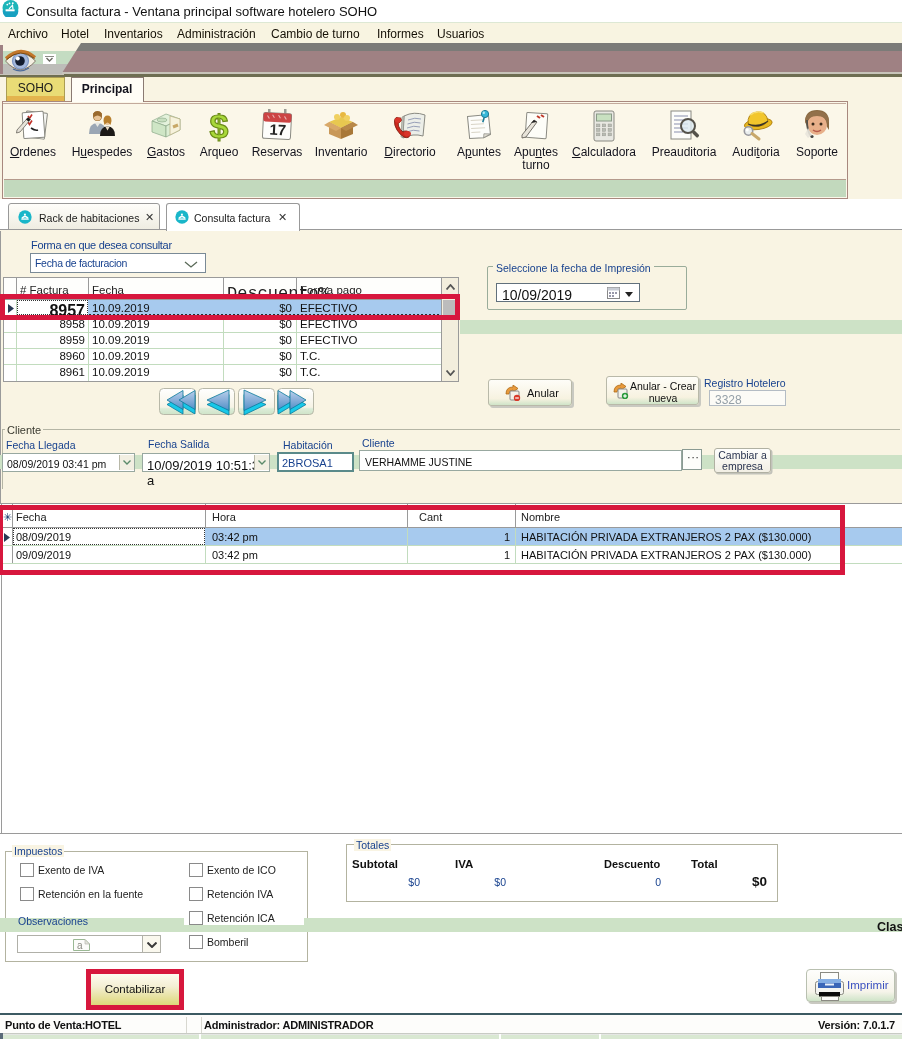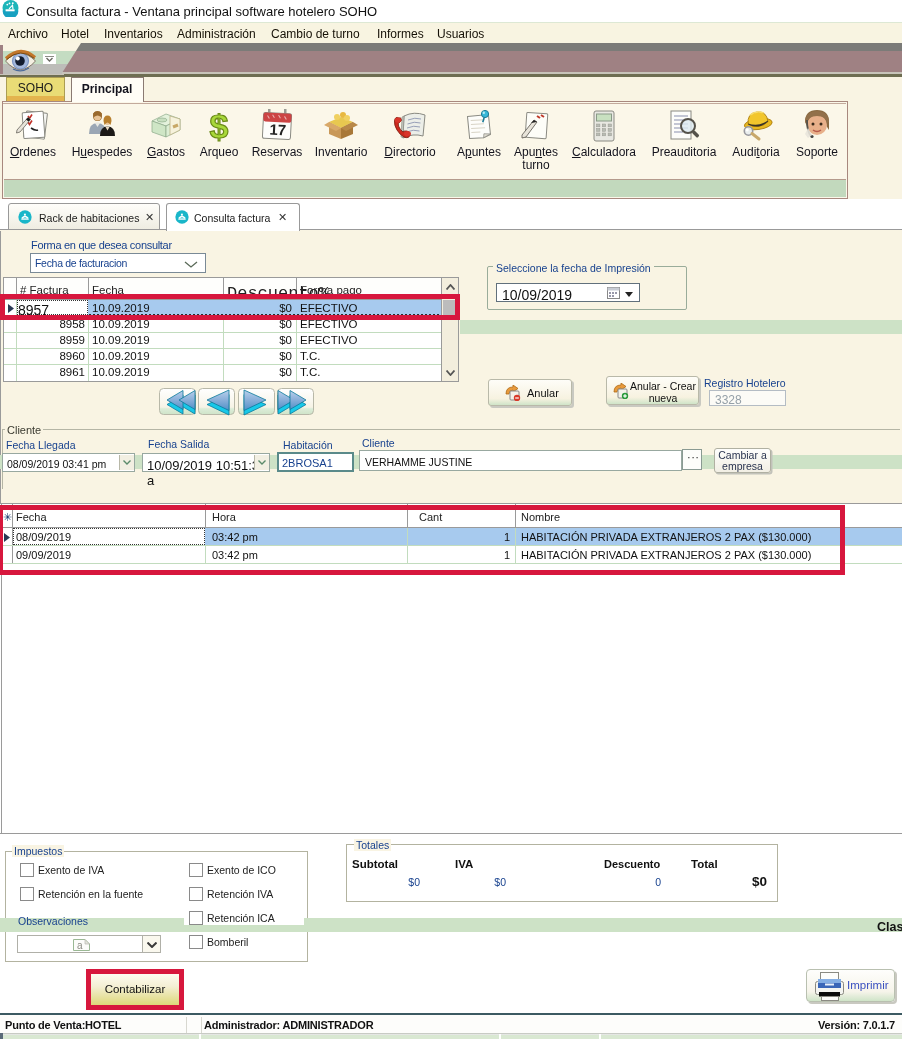--- a/index.html
+++ b/index.html
@@ -300,21 +300,21 @@
     <div class="abs" style="left:13px;top:0;width:71px;height:15px;background:#fff;border:1px dotted #333;box-sizing:border-box;"></div>
     <svg class="abs" style="left:4px;top:4px;" width="6" height="9" viewBox="0 0 6 9">
         <path d="M0 0 L6 4.5 L0 9z" fill="#2a3a55"></path>
       </svg>
 
     <div class="abs" style="left:0;top:16px;width:437px;height:1px;background:#c2dcbe;"></div>
     <div class="abs" style="left:0;top:32px;width:437px;height:1px;background:#c2dcbe;"></div>
     <div class="abs" style="left:0;top:48px;width:437px;height:1px;background:#c2dcbe;"></div>
     <div class="abs" style="left:0;top:64px;width:437px;height:1px;background:#c2dcbe;"></div>
 
-    <div class="abs" style="left:14px;top:2px;width:67px;text-align:left;font-size:14px;color:#111;">8957</div>
+    <div class="abs" style="left:14px;top:2px;width:67px;text-align:right;font-size:16px;color:#111;font-weight:bold;">8957</div>
     <div class="abs" style="left:88px;top:2px;font-size:11.5px;color:#111;">10.09.2019</div>
     <div class="abs" style="left:224px;top:2px;width:64px;text-align:right;font-size:11.5px;color:#111;">$0</div>
     <div class="abs" style="left:296px;top:2px;font-size:11.5px;color:#111;">EFECTIVO</div>
     <div class="abs" style="left:14px;top:18px;width:67px;text-align:right;font-size:11.5px;color:#111;">8958</div>
     <div class="abs" style="left:88px;top:18px;font-size:11.5px;color:#111;">10.09.2019</div>
     <div class="abs" style="left:224px;top:18px;width:64px;text-align:right;font-size:11.5px;color:#111;">$0</div>
     <div class="abs" style="left:296px;top:18px;font-size:11.5px;color:#111;">EFECTIVO</div>
     <div class="abs" style="left:14px;top:34px;width:67px;text-align:right;font-size:11.5px;color:#111;">8959</div>
     <div class="abs" style="left:88px;top:34px;font-size:11.5px;color:#111;">10.09.2019</div>
     <div class="abs" style="left:224px;top:34px;width:64px;text-align:right;font-size:11.5px;color:#111;">$0</div>

